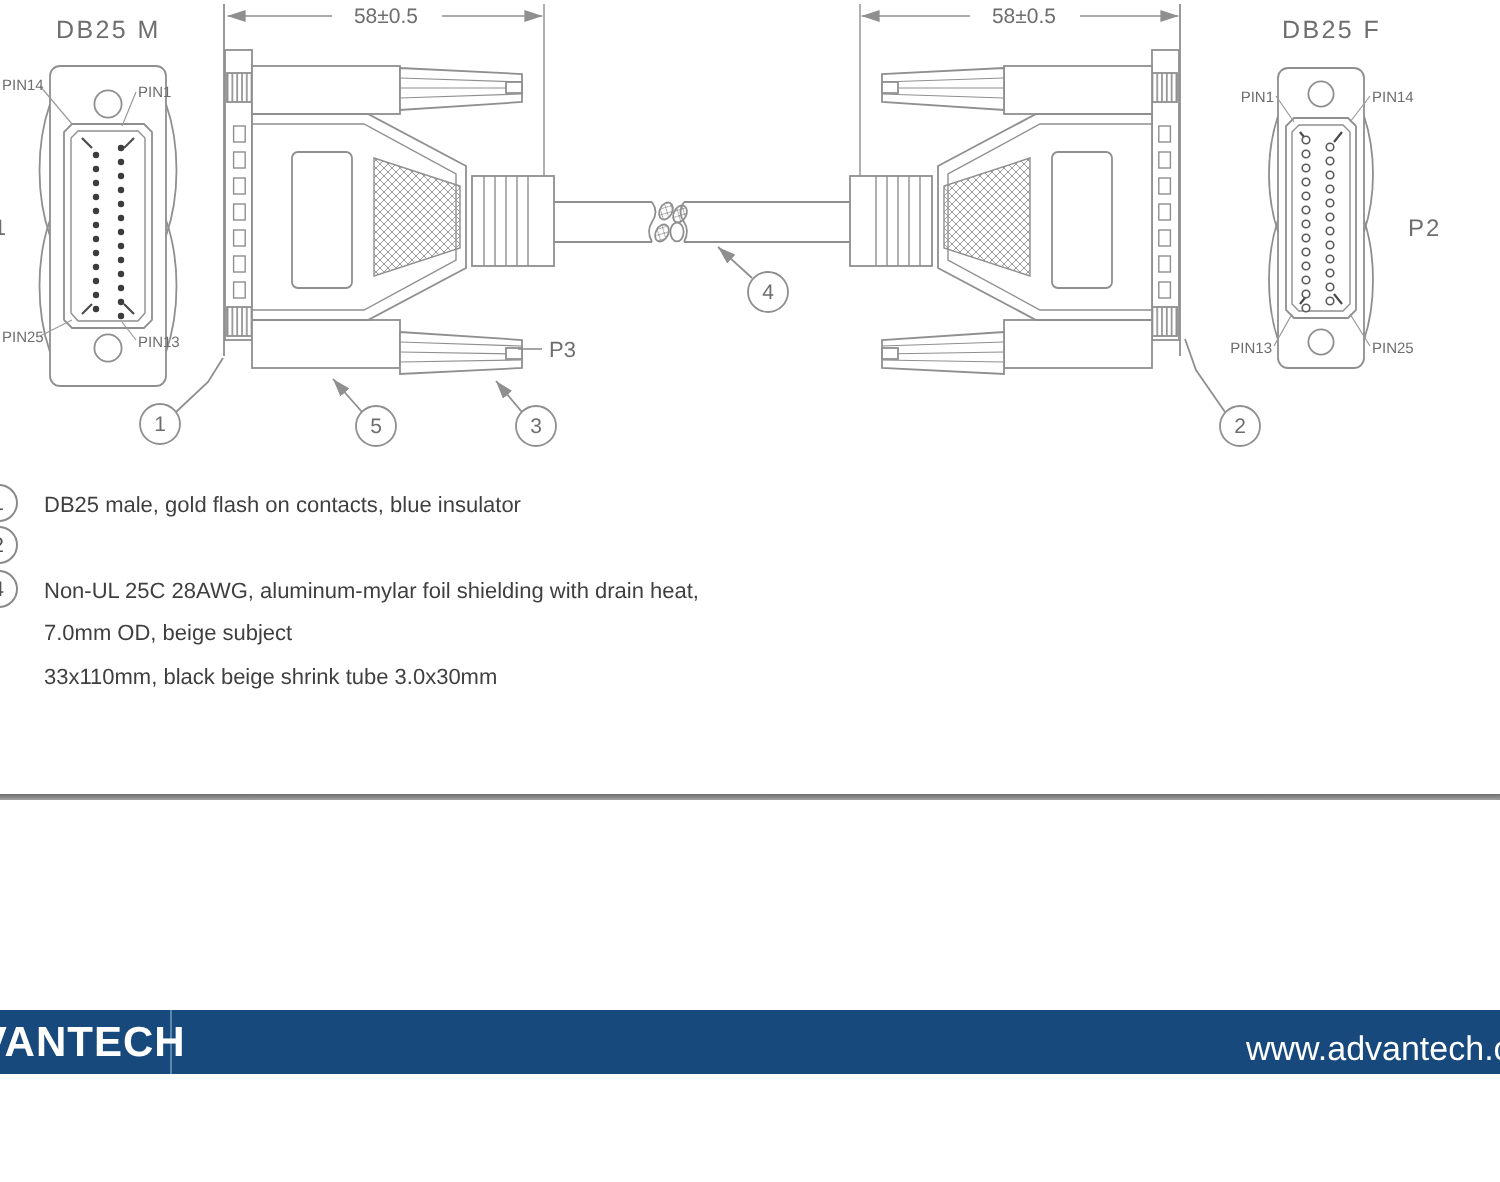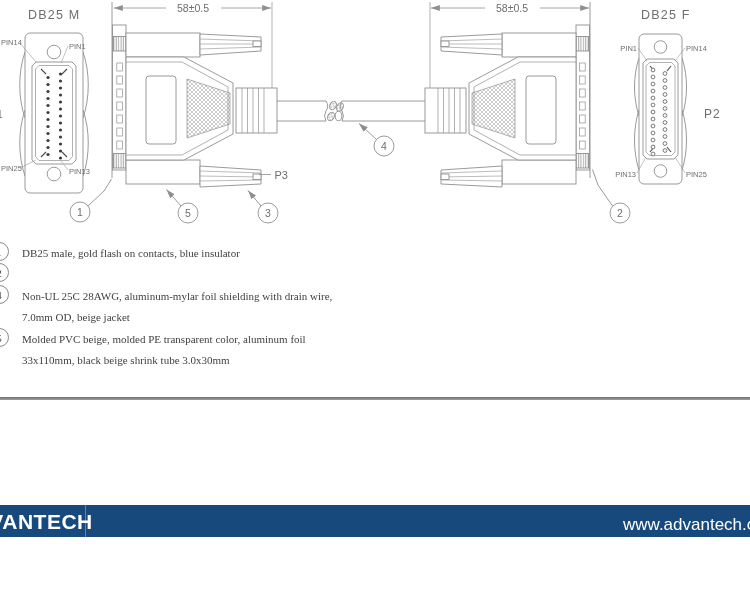--- a/index.html
+++ b/index.html
@@ -2,21 +2,21 @@
 <html><head>
 <meta charset="utf-8">
 <style>
   html,body{margin:0;padding:0;background:#fff;}
   #page{position:relative;width:750px;height:539px;overflow:hidden;background:#fff;
         font-family:"Liberation Sans",sans-serif;}
   svg text{font-family:"Liberation Sans",sans-serif;fill:#6e6e6e;}
   .drawing{position:absolute;left:0;top:0;}
   
   .notes{position:absolute;left:0;top:241px;width:560px;}
-  .note-row{position:relative;height:21.4px;line-height:21.4px;font-family:Liberation Serif, serif;}
+  .note-row{position:relative;height:21.4px;line-height:21.4px;}
   .ntext{display:inline-block;margin-left:22px;font-size:11px;color:#3f3f3f;white-space:nowrap;}
   .nballoon{position:absolute;left:-10.5px;top:1px;width:19px;height:19px;border:1px solid #8a8a8a;
             border-radius:50%;font-size:10.5px;color:#4f4f4f;text-align:center;line-height:19px;
             background:#fff;box-sizing:border-box;}
   
   .rule{position:absolute;left:0;top:396.5px;width:750px;height:3px;
         background:linear-gradient(#6e6e6e,#a2a2a2);}
   
   .bar{position:absolute;left:0;top:505px;width:750px;height:32px;overflow:hidden;}
   .logo{position:absolute;left:-42px;top:509px;font-size:21px;font-weight:bold;color:#fff;
@@ -268,28 +268,24 @@
   <div class="notes">
     <div class="note-row">
       <span class="nballoon">1</span>
       <span class="ntext">DB25 male, gold flash on contacts, blue insulator</span>
     </div>
     <div class="note-row">
       <span class="nballoon">2</span>
     </div>
     <div class="note-row">
       <span class="nballoon">4</span>
-      <span class="ntext">Non-UL 25C 28AWG, aluminum-mylar foil shielding with drain wire,</span>
-    </div>
-    <div class="note-row">
-      <span class="ntext">7.0mm OD, beige jacket</span>
-    </div>
-    <div class="note-row">
-      <span class="nballoon">5</span>
-      <span class="ntext">Molded PVC beige, molded PE transparent color, aluminum foil</span>
+      <span class="ntext">Non-UL 25C 28AWG, aluminum-mylar foil shielding with drain heat,</span>
+    </div>
+    <div class="note-row">
+      <span class="ntext">7.0mm OD, beige subject</span>
     </div>
     <div class="note-row">
       <span class="ntext">33x110mm, black beige shrink tube 3.0x30mm</span>
     </div>
   </div>
 
   <div class="rule"></div>
 
   <div class="bar" style="background: rgb(23, 73, 125);">
     <span class="logo-sep"></span>

